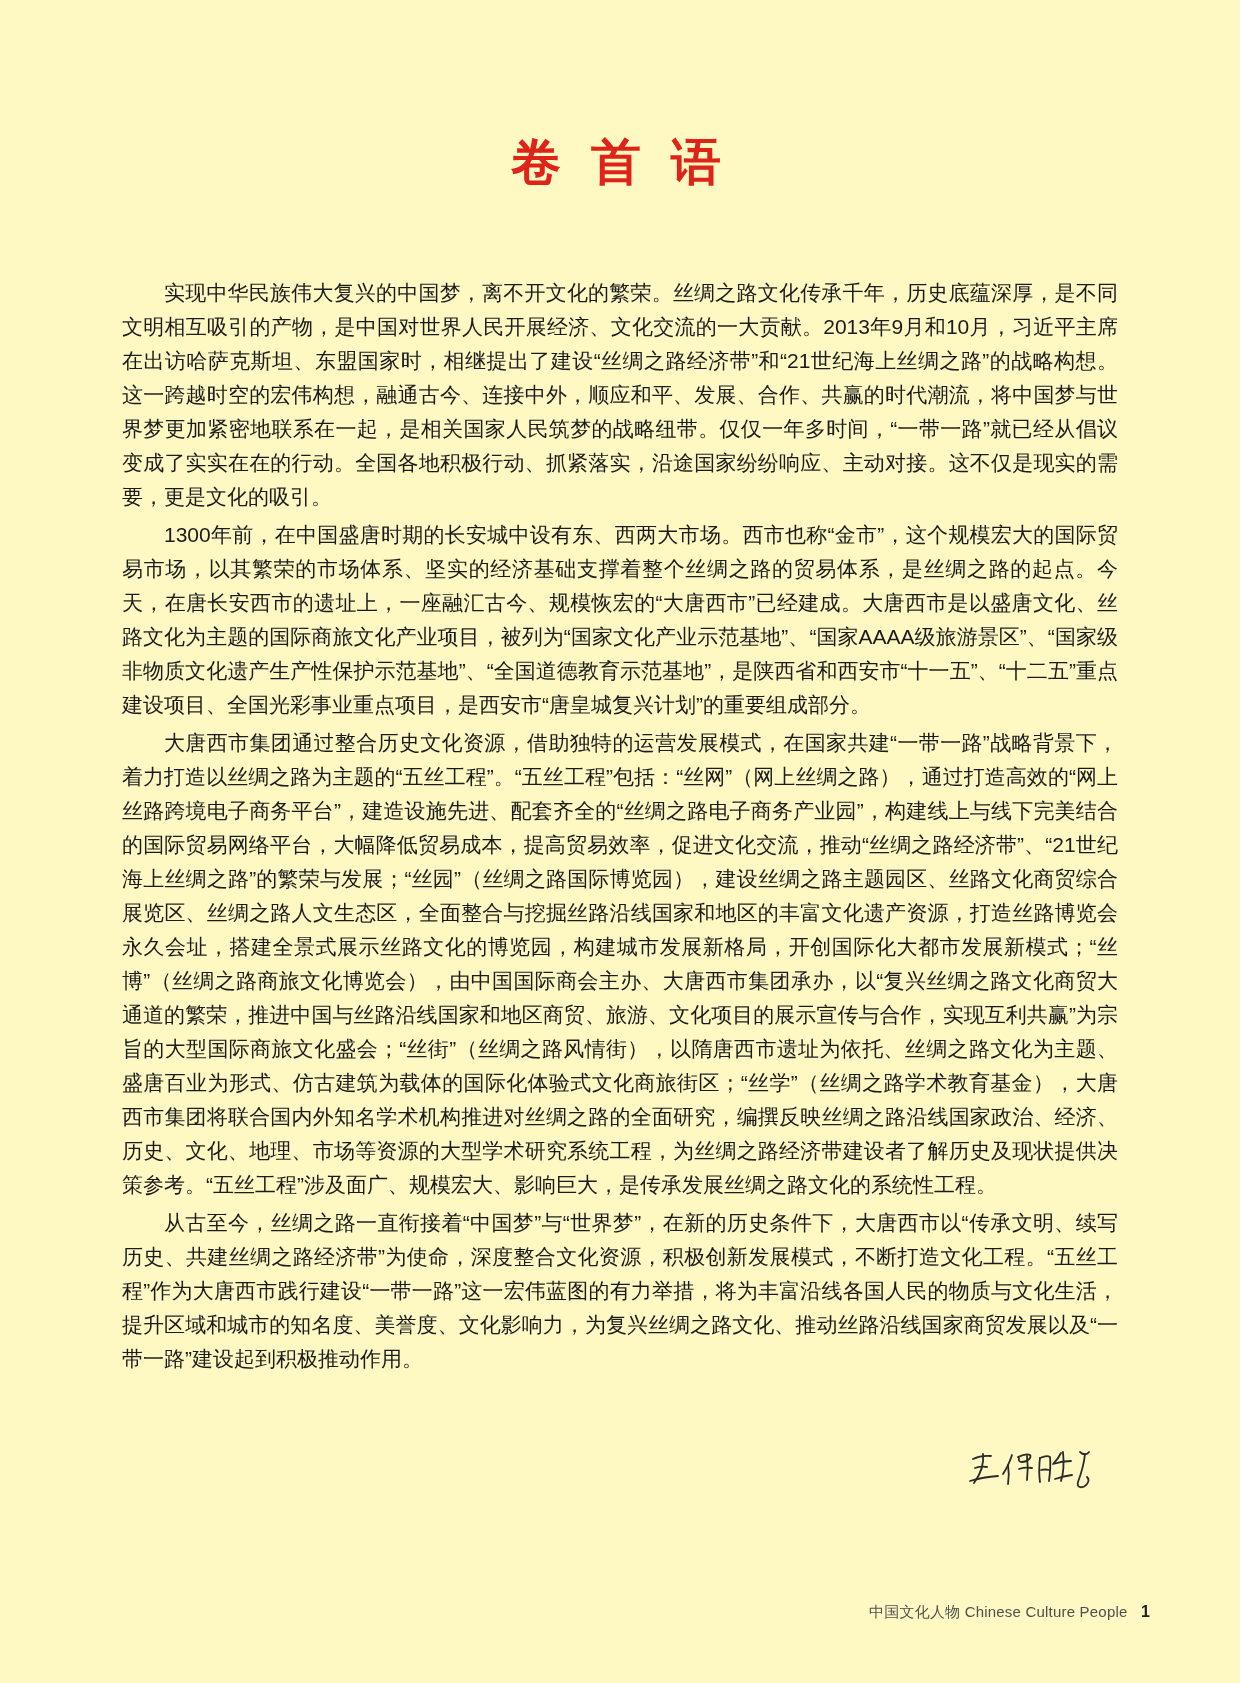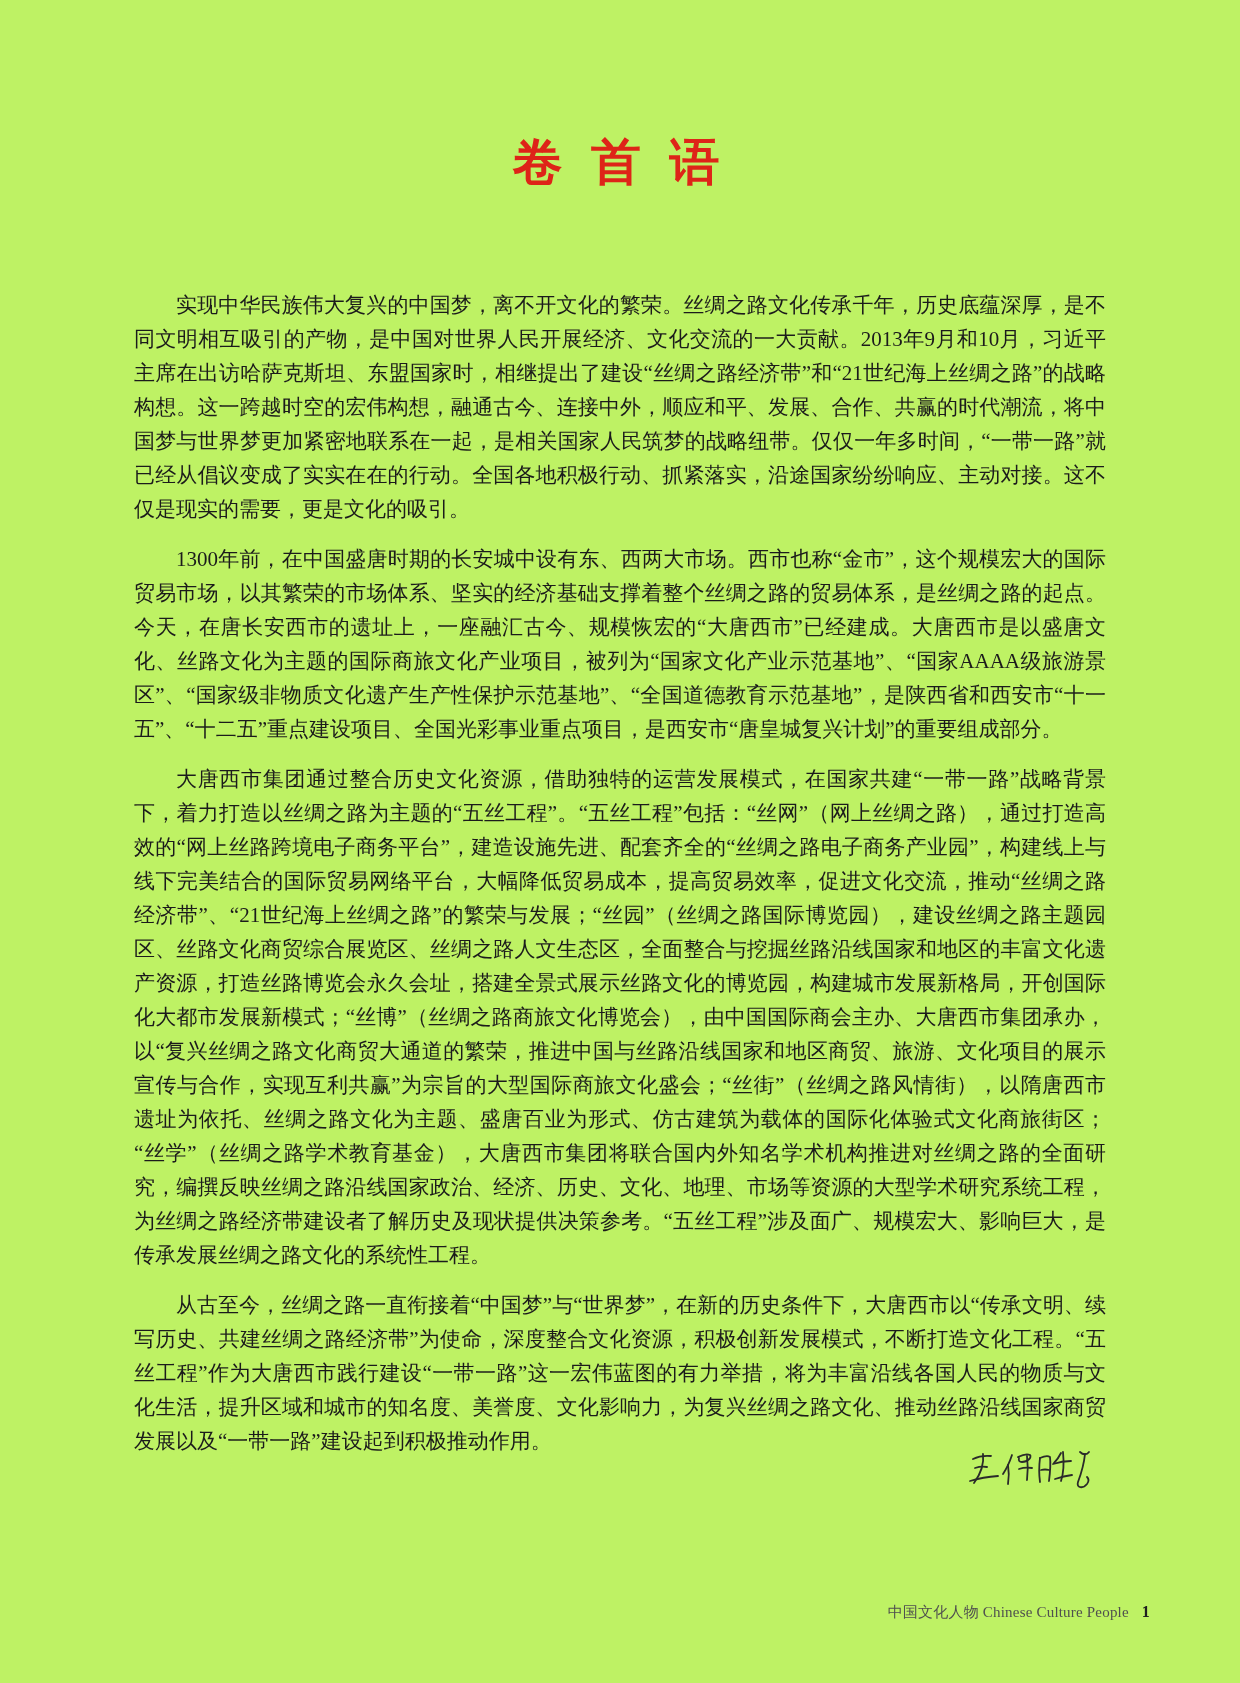--- a/index.html
+++ b/index.html
@@ -6,43 +6,43 @@
     --title-color:#de2418;
     --body-color:#1b1b1b;
     --footer-color:#4f4f4f;
   }
   html,body{margin:0;padding:0;background:#ffffff;}
   .page{
     position:relative;
     width:1240px;
     height:1683px;
     margin:0 auto;
-    background:#bef264;
-    font-family:Liberation Serif, serif;
+    background:#fef9c3;
+    font-family:Liberation Sans, sans-serif;
     overflow:hidden;
   }
   .title{
     margin:0;
     padding-top:132px;
     text-align:center;
     font-size:50px;
     font-weight:bold;
     letter-spacing:8px;
     color:var(--title-color);
     line-height:1.2;
   }
   .body-text{
     position:absolute;
     left:118px;
     top:272px;
     width:1004px;
     color:var(--body-color);
   }
   .body-text p{
-    margin:16px;
+    margin:4px;
     font-size:21px;
     line-height:34px;
     text-align:justify;
     text-indent:2em;
     word-break:break-all;
   }
   .signature{
     position:absolute;
     left:963px;
     top:1438px;

